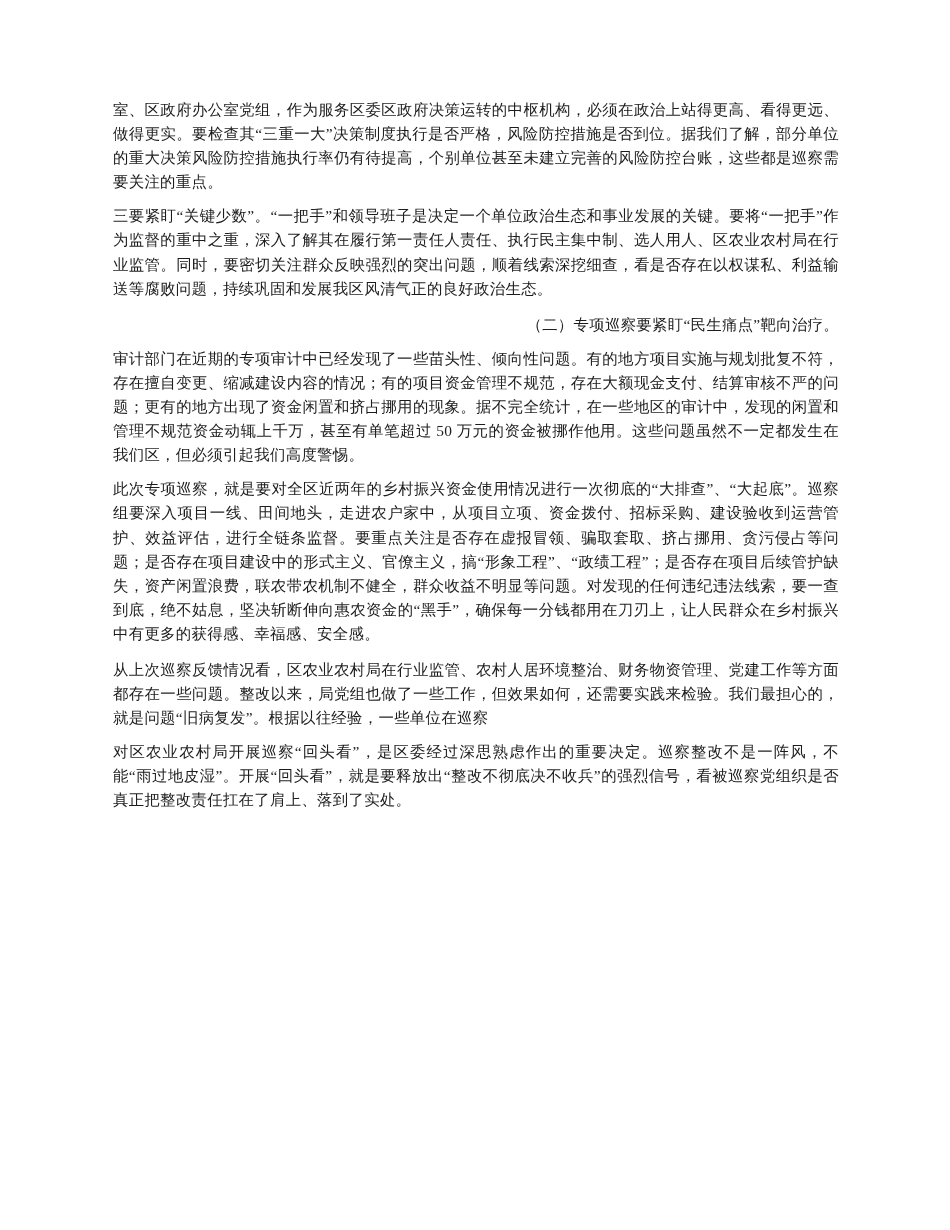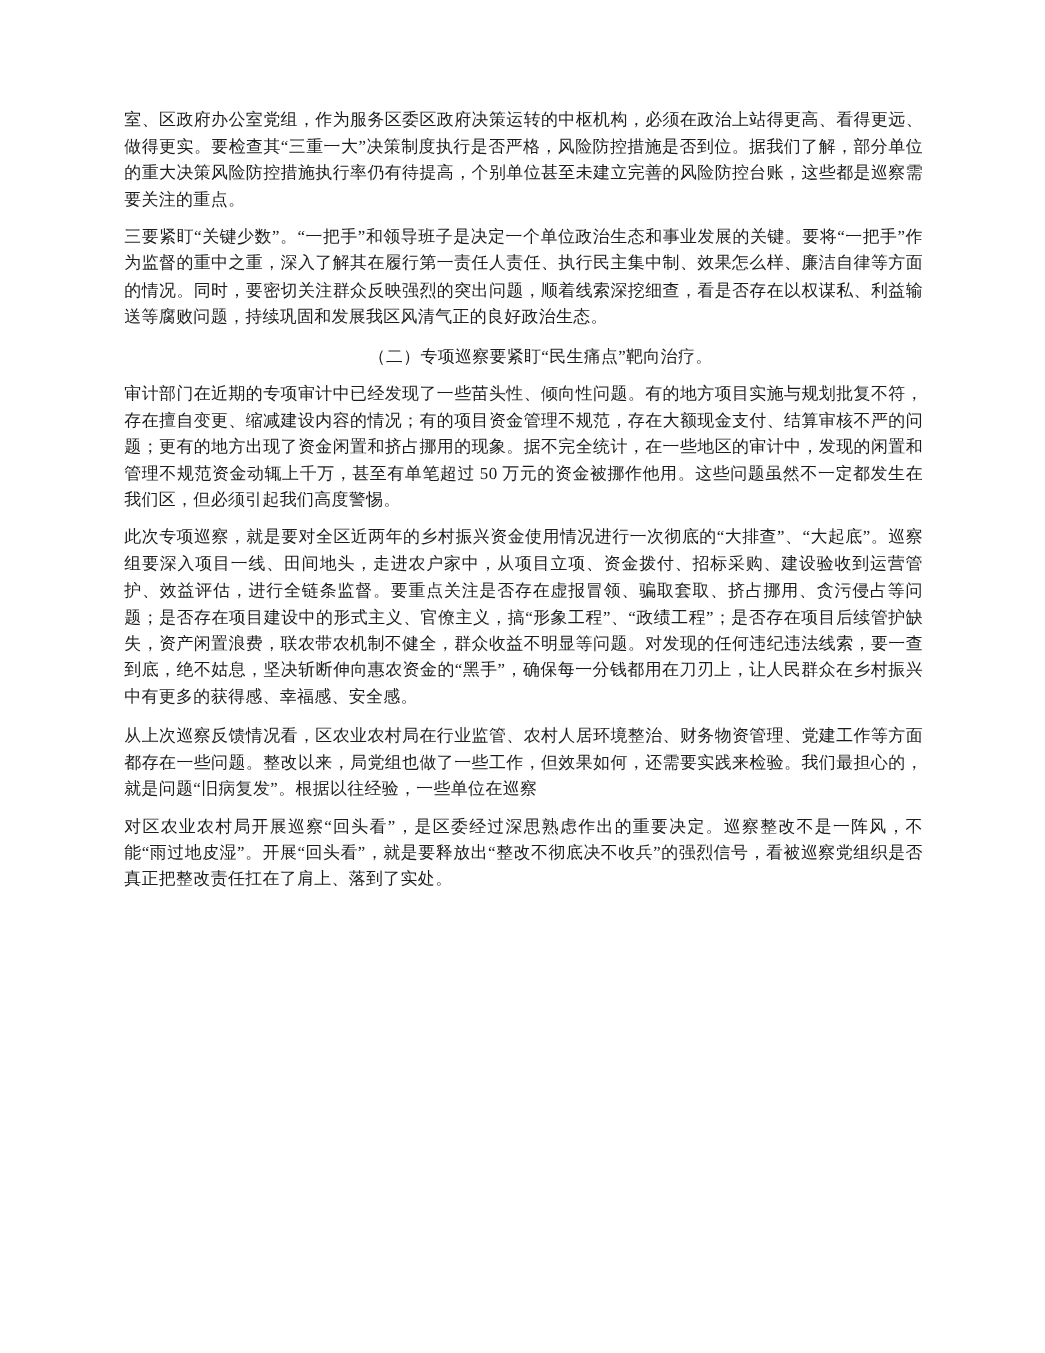--- a/index.html
+++ b/index.html
@@ -41,38 +41,38 @@
     font-family: "Liberation Serif", "DejaVu Serif", serif;
   }
   p.para:last-child {
     margin-bottom: 0;
   }
   p.heading {
     text-indent: 2em;
     margin: 0 0 10px 0;
     font-size: 15.4px;
     line-height: 24.1px;
-    text-align: center;
+    text-align: right;
     letter-spacing: 0.02em;
     color: #1c1c1c;
     font-family: "Liberation Serif", "DejaVu Serif", serif;
   }
   
   p.para.gap-lg { margin-bottom: 12px; }
 </style>
 </head>
 <body>
 
 <div class="page">
   <div class="doc-body">
 
     <p class="para">室、区政府办公室党组，作为服务区委区政府决策运转的中枢机构，必须在政治上站得更高、看得更远、做得更实。要检查其“三重一大”决策制度执行是否严格，风险防控措施是否到位。据我们了解，部分单位的重大决策风险防控措施执行率仍有待提高，个别单位甚至未建立完善的风险防控台账，这些都是巡察需要关注的重点。</p>
 
 
-    <p class="para gap-lg">三要紧盯“关键少数”。“一把手”和领导班子是决定一个单位政治生态和事业发展的关键。要将“一把手”作为监督的重中之重，深入了解其在履行第一责任人责任、执行民主集中制、效果怎么样、廉洁自律等方面的情况。同时，要密切关注群众反映强烈的突出问题，顺着线索深挖细查，看是否存在以权谋私、利益输送等腐败问题，持续巩固和发展我区风清气正的良好政治生态。</p>
+    <p class="para gap-lg">三要紧盯“关键少数”。“一把手”和领导班子是决定一个单位政治生态和事业发展的关键。要将“一把手”作为监督的重中之重，深入了解其在履行第一责任人责任、执行民主集中制、选人用人、区农业农村局在行业监管。同时，要密切关注群众反映强烈的突出问题，顺着线索深挖细查，看是否存在以权谋私、利益输送等腐败问题，持续巩固和发展我区风清气正的良好政治生态。</p>
 
     <p class="heading">（二）专项巡察要紧盯“民生痛点”靶向治疗。</p>
 
 
     <p class="para">审计部门在近期的专项审计中已经发现了一些苗头性、倾向性问题。有的地方项目实施与规划批复不符，存在擅自变更、缩减建设内容的情况；有的项目资金管理不规范，存在大额现金支付、结算审核不严的问题；更有的地方出现了资金闲置和挤占挪用的现象。据不完全统计，在一些地区的审计中，发现的闲置和管理不规范资金动辄上千万，甚至有单笔超过 50 万元的资金被挪作他用。这些问题虽然不一定都发生在我们区，但必须引起我们高度警惕。</p>
 
     <p class="para gap-lg">此次专项巡察，就是要对全区近两年的乡村振兴资金使用情况进行一次彻底的“大排查”、“大起底”。巡察组要深入项目一线、田间地头，走进农户家中，从项目立项、资金拨付、招标采购、建设验收到运营管护、效益评估，进行全链条监督。要重点关注是否存在虚报冒领、骗取套取、挤占挪用、贪污侵占等问题；是否存在项目建设中的形式主义、官僚主义，搞“形象工程”、“政绩工程”；是否存在项目后续管护缺失，资产闲置浪费，联农带农机制不健全，群众收益不明显等问题。对发现的任何违纪违法线索，要一查到底，绝不姑息，坚决斩断伸向惠农资金的“黑手”，确保每一分钱都用在刀刃上，让人民群众在乡村振兴中有更多的获得感、幸福感、安全感。</p>
 
 
     <p class="para">从上次巡察反馈情况看，区农业农村局在行业监管、农村人居环境整治、财务物资管理、党建工作等方面都存在一些问题。整改以来，局党组也做了一些工作，但效果如何，还需要实践来检验。我们最担心的，就是问题“旧病复发”。根据以往经验，一些单位在巡察</p>

